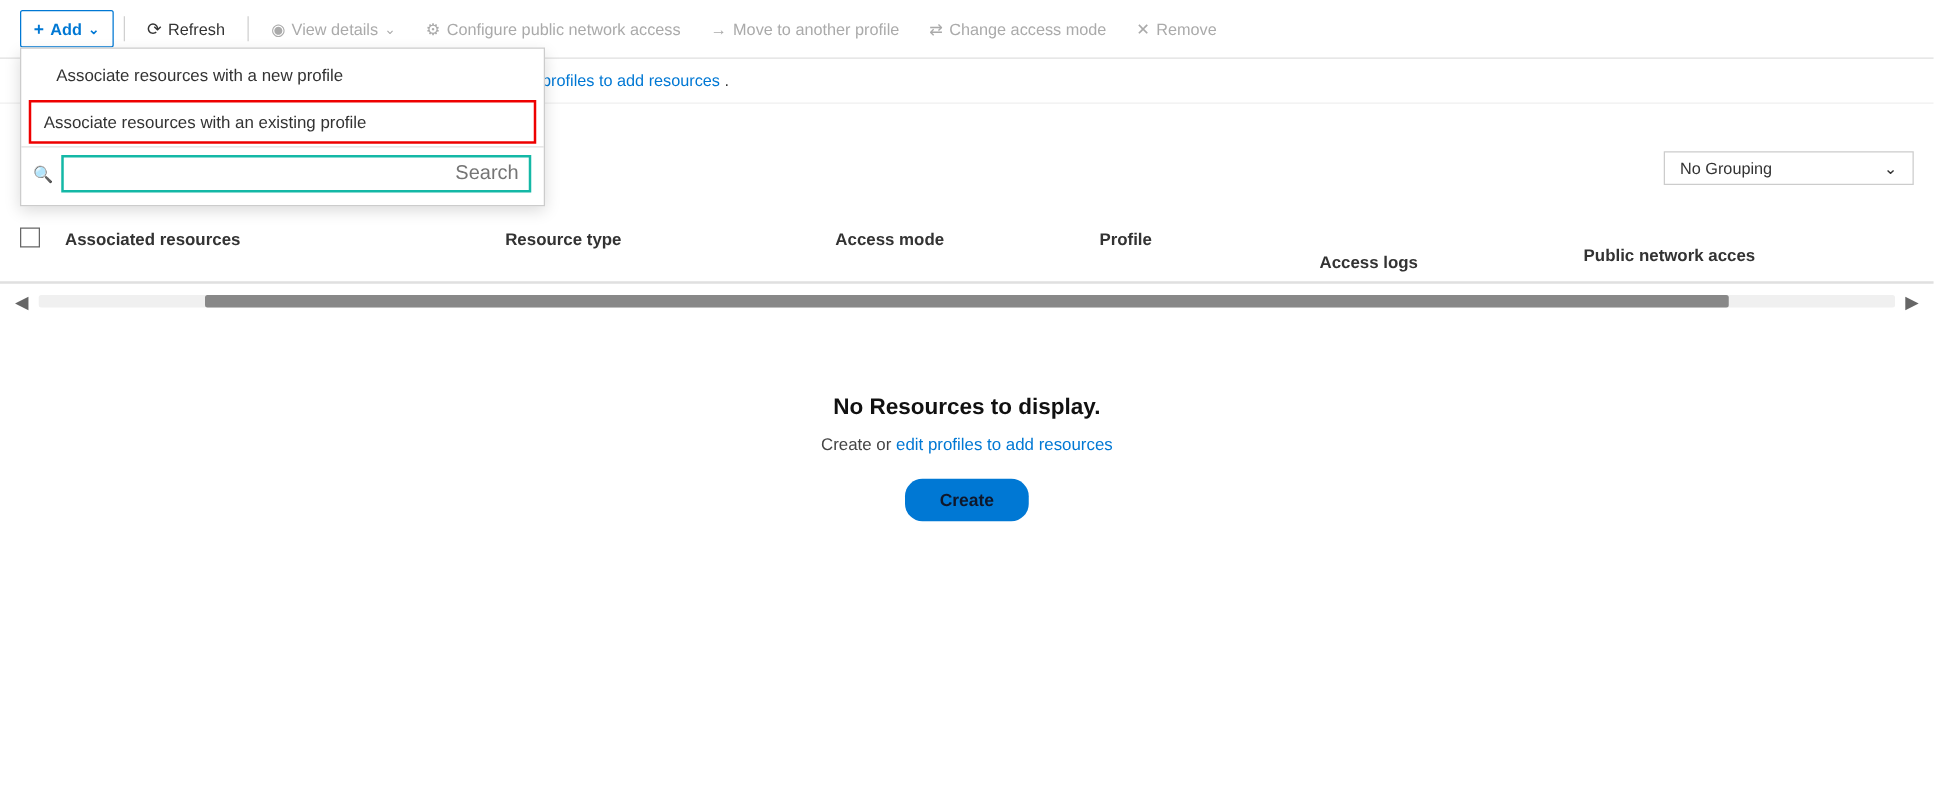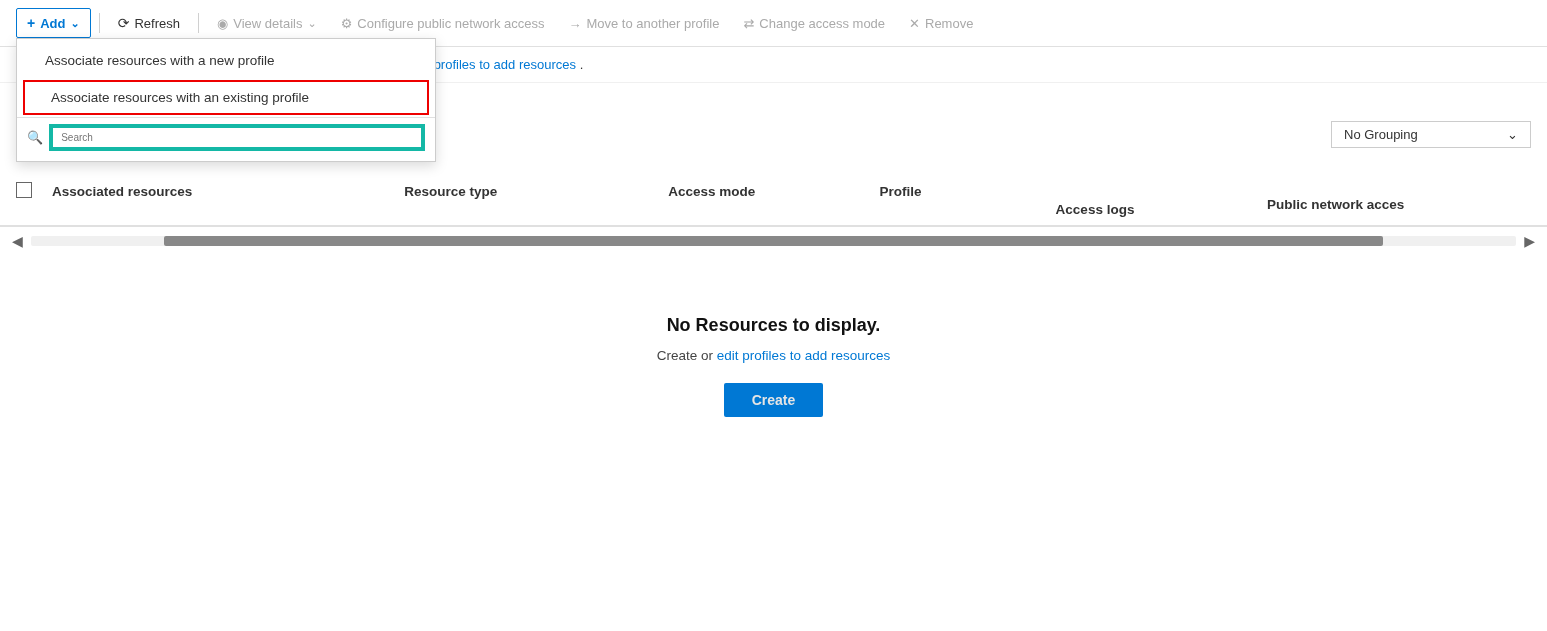--- a/index.html
+++ b/index.html
@@ -66,35 +66,36 @@
     }
     .dropdown-item {
       padding: 10px 28px;
       cursor: pointer;
       font-size: 13.5px;
       color: #333;
     }
     .dropdown-item.selected {
       border: 2px solid #e00;
       margin: 2px 6px;
-      padding: 8px 26px;
+      padding: 8px 10px;
     }
     .dropdown-search {
       padding: 6px 10px;
       display: flex;
       align-items: center;
       gap: 6px;
       border-top: 1px solid #e0e0e0;
     }
     .dropdown-search input {
-      border: 4px solid #14b8a6;
+      border: 2px solid #14b8a6;
       padding: 4px 8px;
       width: 100%;
-      font-size: 10px;
+      font-size: 16px;
       outline: none;
+      text-align: right;
     }
 
     
     .info-bar {
       padding: 10px 16px;
       font-size: 13px;
       color: #333;
       border-bottom: 1px solid #f0f0f0;
     }
     .info-bar a { color: #0078d4; text-decoration: none; }
@@ -190,27 +191,27 @@
       font-weight: 700;
       color: #111;
     }
     .empty-sub {
       font-size: 13.5px;
       color: #444;
     }
     .empty-sub a { color: #0078d4; text-decoration: none; }
     .create-btn {
       background: #0078d4;
-      color: #e5e5e5;
+      color: #0f172a;
       border: none;
       padding: 9px 28px;
       font-size: 14px;
       font-weight: 600;
       cursor: pointer;
-      border-radius: 2px;
+      border-radius: 14px;
       margin-top: 8px;
     }
 
     
     .icon-plus { font-size: 14px; font-weight: 700; }
     .icon-chevron { font-size: 11px; }
     .icon-refresh { font-size: 14px; }
     .icon-view { font-size: 13px; }
     .icon-configure { font-size: 13px; }
     .icon-move { font-size: 13px; }

